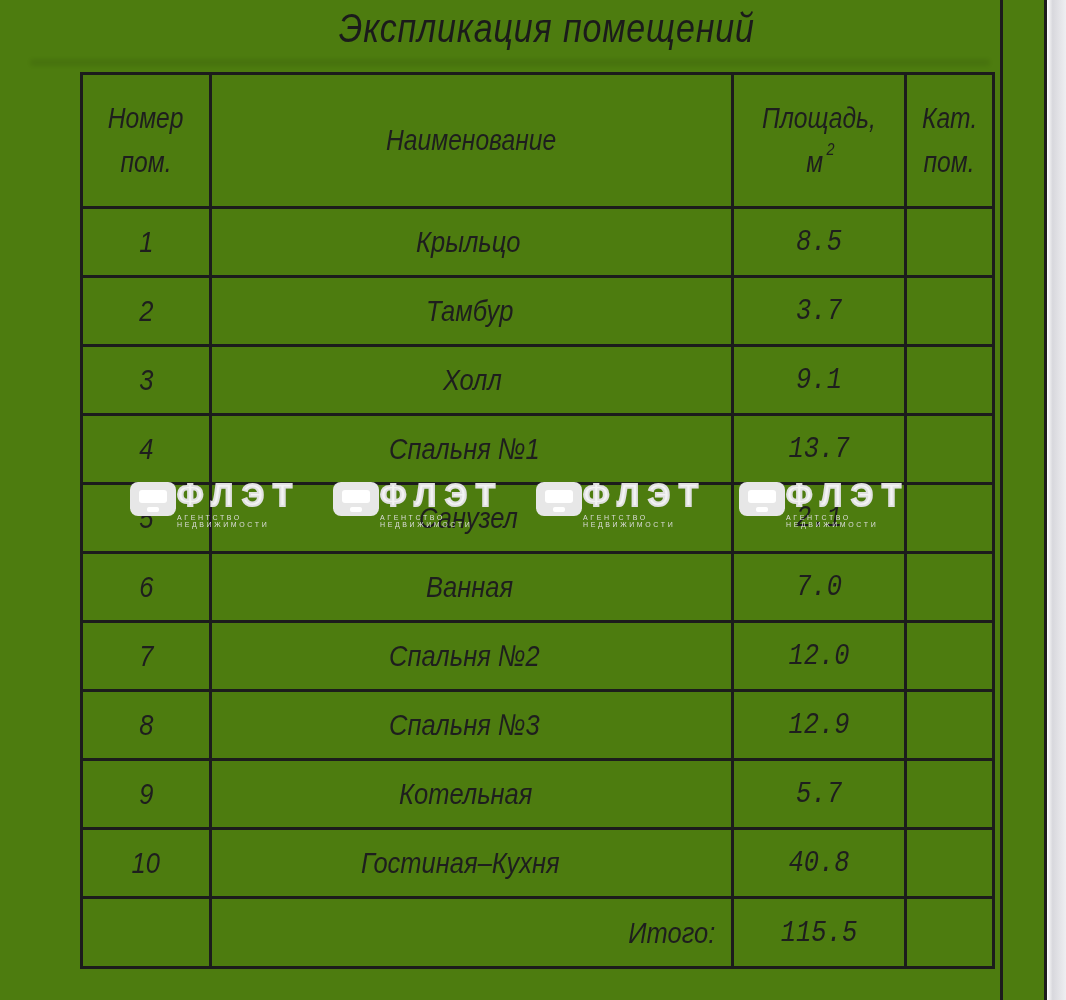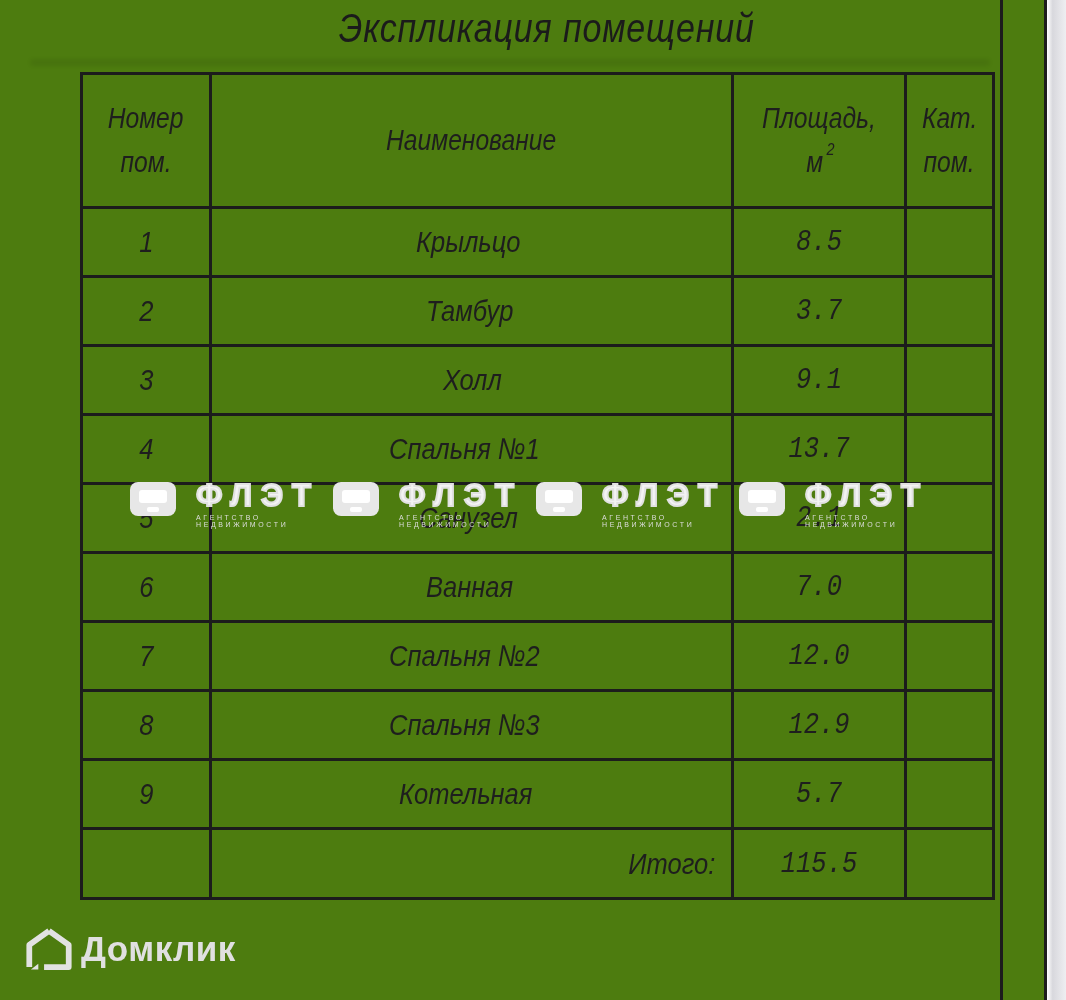--- a/index.html
+++ b/index.html
@@ -59,21 +59,21 @@
     font-size:17px;
     position:relative;top:-6px;left:4px;
   }
 
   
   .flat-band{
     position:absolute;left:130px;top:479px;width:812px;
     display:flex;justify-content:space-between;
     pointer-events:none;
   }
-  .flat-group{display:flex;align-items:flex-start;gap:20px;}
+  .flat-group{display:flex;align-items:flex-start;gap:1px;}
   .flat-icon{
     position:relative;width:46px;height:34px;
     background:#e7e7e7;border-radius:8px;flex:0 0 auto;
     margin-top:3px;
   }
   .flat-screen{position:absolute;left:9px;top:8px;width:28px;height:13px;background:#fff;border-radius:3px;}
   .flat-base{position:absolute;left:17px;top:25px;width:12px;height:5px;background:#fff;border-radius:2px;}
   .flat-textcol{display:flex;flex-direction:column;}
   .flat-word{
     font-size:31px;font-weight:700;letter-spacing:9px;line-height:1.1;
@@ -182,20 +182,26 @@
       <td class="c-name"><span class="t tl">Спальня №3</span></td>
       <td class="c-area"><span class="t">12.9</span></td>
       <td class="c-cat"></td>
     </tr>
     <tr class="row">
       <td class="c-num"><span class="t">9</span></td>
       <td class="c-name"><span class="t tl">Котельная</span></td>
       <td class="c-area"><span class="t">5.7</span></td>
       <td class="c-cat"></td>
     </tr>
+    <tr class="row">
+      <td class="c-num"><span class="t">10</span></td>
+      <td class="c-name"><span class="t tl">Гостиная–Кухня</span></td>
+      <td class="c-area"><span class="t">40.8</span></td>
+      <td class="c-cat"></td>
+    </tr>
 
     <tr class="total">
       <td class="c-num"></td>
       <td class="total-label-cell"><span class="t tr-align">Итого:</span></td>
       <td class="c-area"><span class="t">115.5</span></td>
       <td class="c-cat"></td>
     </tr>
   </tbody>
     </table>
 
@@ -235,26 +241,18 @@
           <div class="flat-screen"></div>
           <div class="flat-base"></div>
         </div>
       <div class="flat-textcol">
         <span class="flat-word">ФЛЭТ</span>
         <span class="flat-sub">агентство недвижимости</span>
       </div>
     </div>
   </div>
 
-  <div class="domclick">
-    <svg width="50" height="46" viewBox="0 0 60 56">
-      <path d="M30 6 L54 23 V50 H24" fill="none" stroke="#e2e2e2" stroke-width="7" stroke-linejoin="round"></path>
-      <path d="M6 50 V23 L30 6" fill="none" stroke="#e2e2e2" stroke-width="7" stroke-linejoin="round"></path>
-      <path d="M8 53 L17 46 L17 53 Z" fill="#e2e2e2"></path>
-    </svg>
-    <span class="domclick-text">Домклик</span>
-  </div>
 
   <div class="vline1"></div>
   <div class="vline2"></div>
   <div class="edge-shade"></div>
 
 </div>
 
 </body></html>

